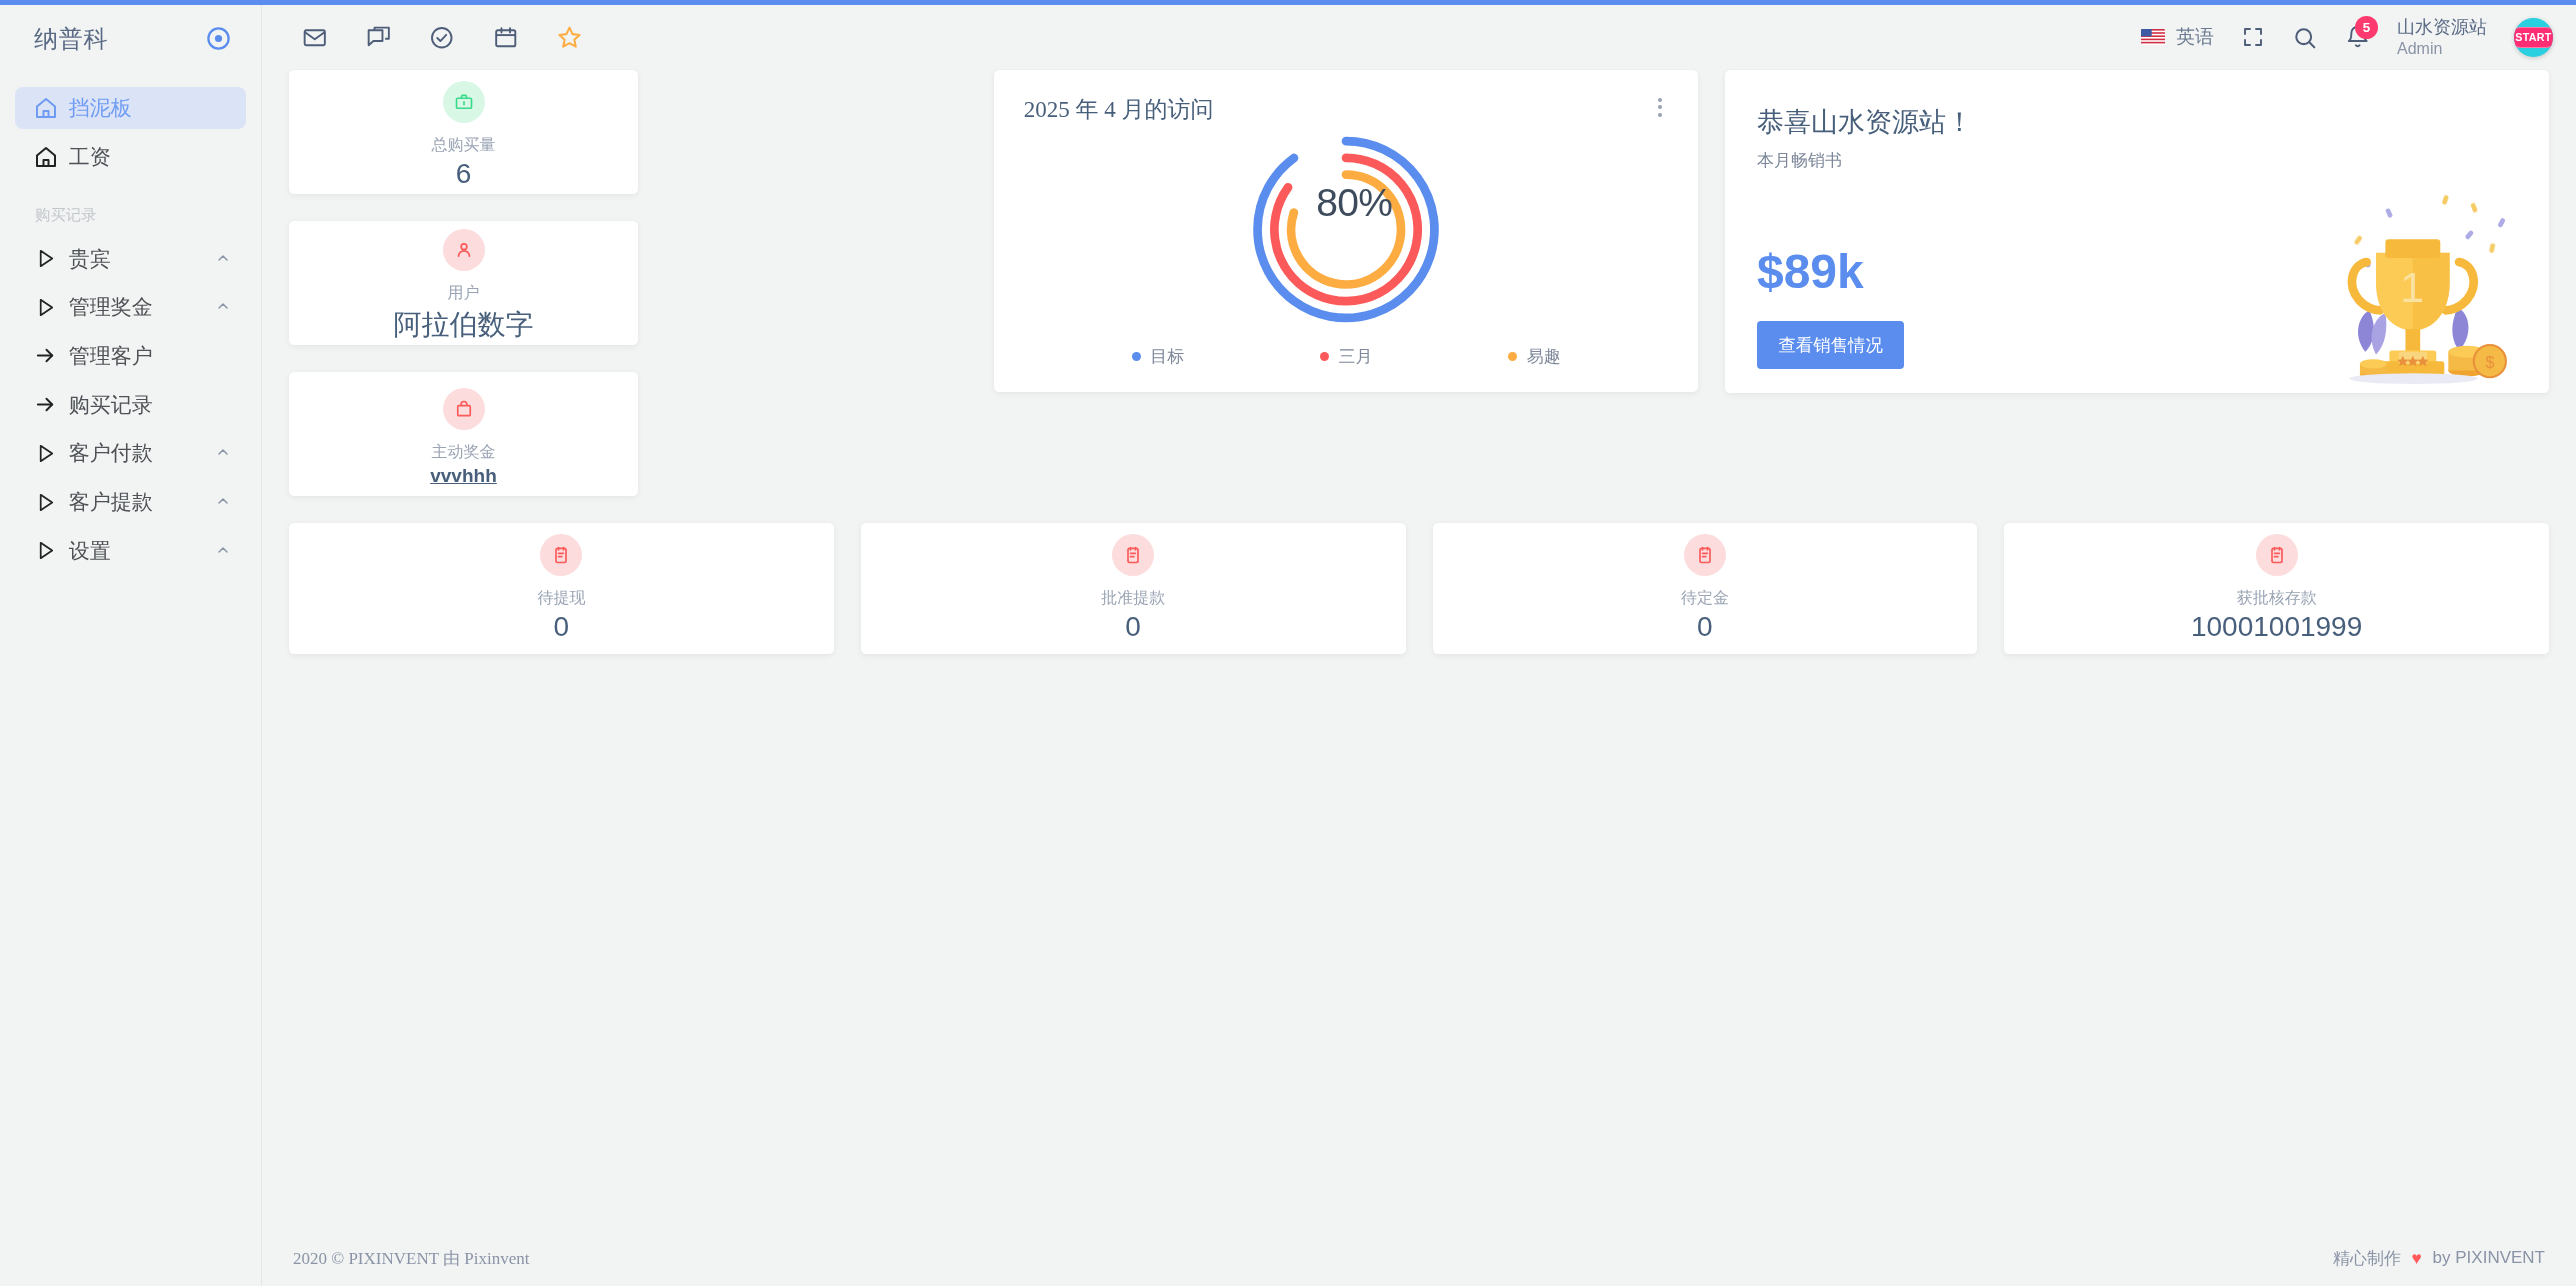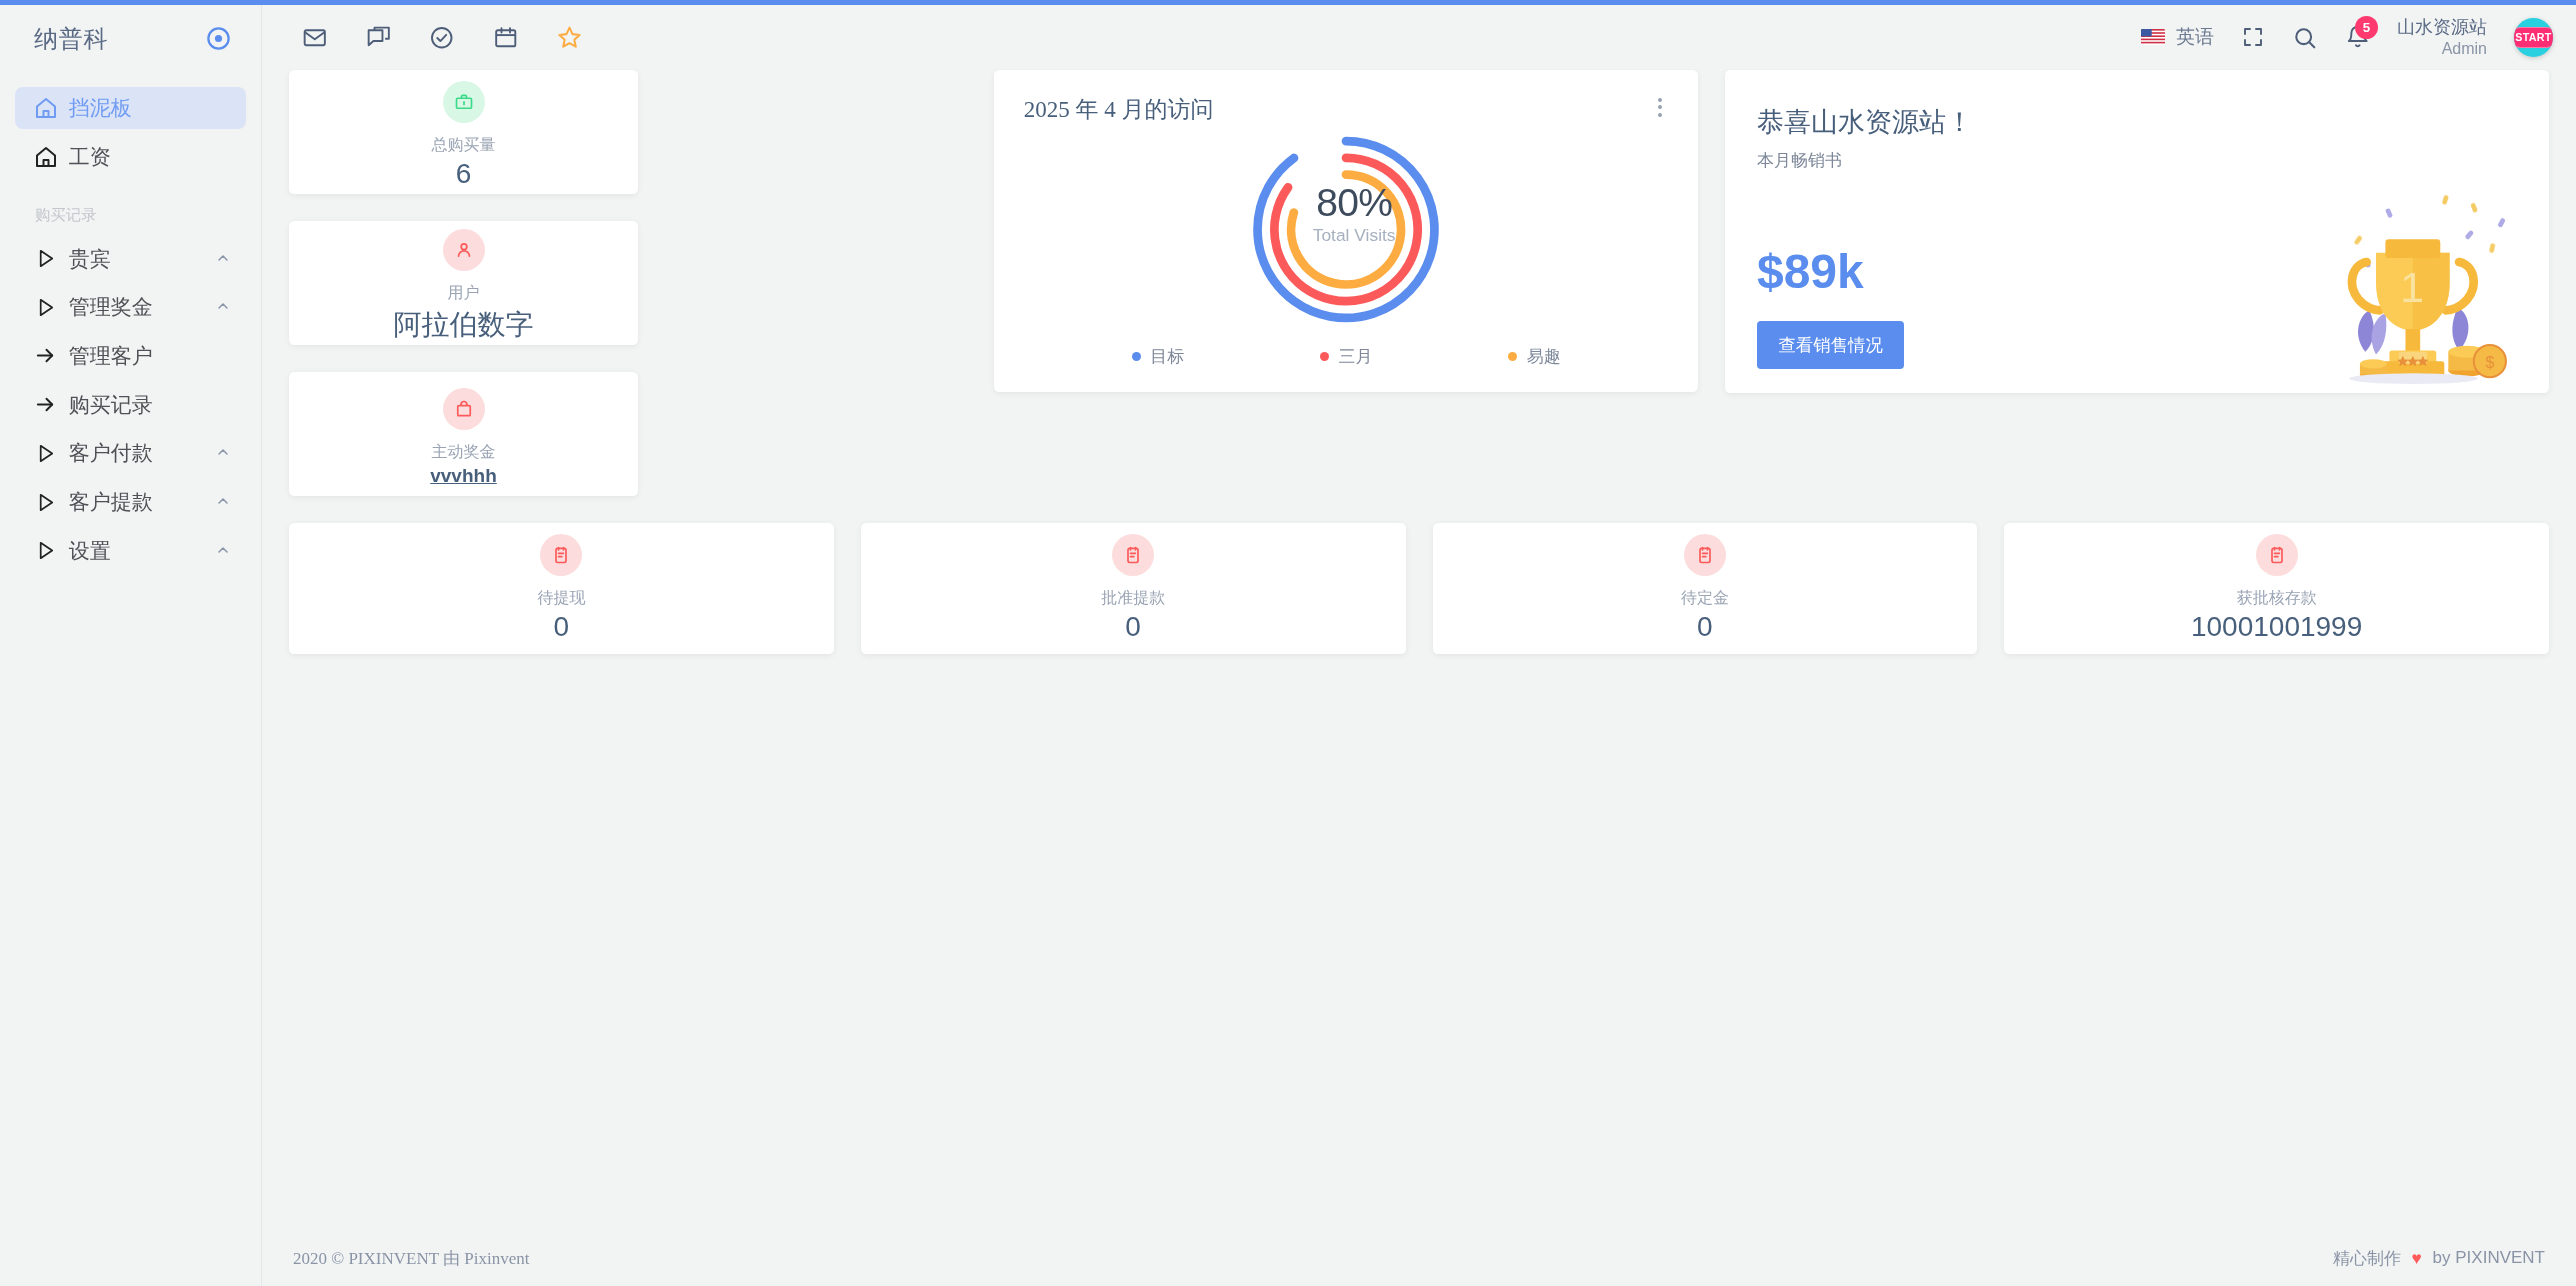--- a/index.html
+++ b/index.html
@@ -42,21 +42,21 @@
   .hdr-ico { cursor: pointer; display: flex; align-items: center; }
   .lang { display: flex; align-items: center; gap: 10.7px; cursor: pointer; }
   .lang-text { font-size: 19px; color: #6b7a90; font-family:"Liberation Serif","DejaVu Serif",serif;}
   .flag { width: 24px; height: 16px; position: relative; overflow: hidden; border-radius: 1.3px;}
   .bell-wrap { position: relative; cursor: pointer; }
   .bell-badge {
     position: absolute; top: -8px; right: -8px; background: #ff3a6e; color: #fff;
     width: 23px; height: 23px; border-radius: 50%; font-size: 13.4px; display: flex;
     align-items: center; justify-content: center; font-weight: bold;
   }
-  .user-block { text-align: right; line-height: 1.25; cursor: pointer;}
+  .user-block { line-height: 1.25; cursor: pointer;}
   .user-name { font-size: 18px; color: #5a6a85; font-family:"Liberation Serif","DejaVu Serif",serif;}
   .user-role { font-size: 16px; color: #8a94a6; }
   .avatar {
     width: 39px; height: 39px; border-radius: 50%; background: #2ad0e0;
     display: flex; align-items: center; justify-content: center; cursor: pointer;
     box-shadow: 0 1.3px 5.4px rgba(0,0,0,.18); overflow:hidden; position:relative;
   }
   .avatar .start-pill {
     background: #ff2e74; border-radius: 27px; padding: 3.4px 4.7px; color: #fff;
     font-size: 10.7px; font-weight: bold; letter-spacing: 0.3px; border: 1.3px solid #ff7aa8;
@@ -392,21 +392,20 @@
 
             <path d="M 0,-132 A 132,132 0 1 1 -77.6,-106.8" fill="none" stroke="#5a8dee" stroke-width="13" stroke-linecap="round"></path>
 
             <path d="M 0,-107 A 107,107 0 1 1 -86.5,-62.9" fill="none" stroke="#fc5a5a" stroke-width="13" stroke-linecap="round"></path>
 
             <path d="M 0,-82 A 82,82 0 1 1 -77.9,-25.3" fill="none" stroke="#fdac41" stroke-width="13" stroke-linecap="round"></path>
           </g>
         </svg>
         <div class="radial-center">
           <div class="radial-pct">80%</div>
-          <div class="radial-sub">Total Visits</div>
         </div>
       </div>
       <div class="legend">
         <span class="legend-item">
           <i class="legend-dot" style="background:#5a8dee"></i>
           <span>目标</span>
         </span>
         <span class="legend-item">
           <i class="legend-dot" style="background:#fc5a5a"></i>
           <span>三月</span>

